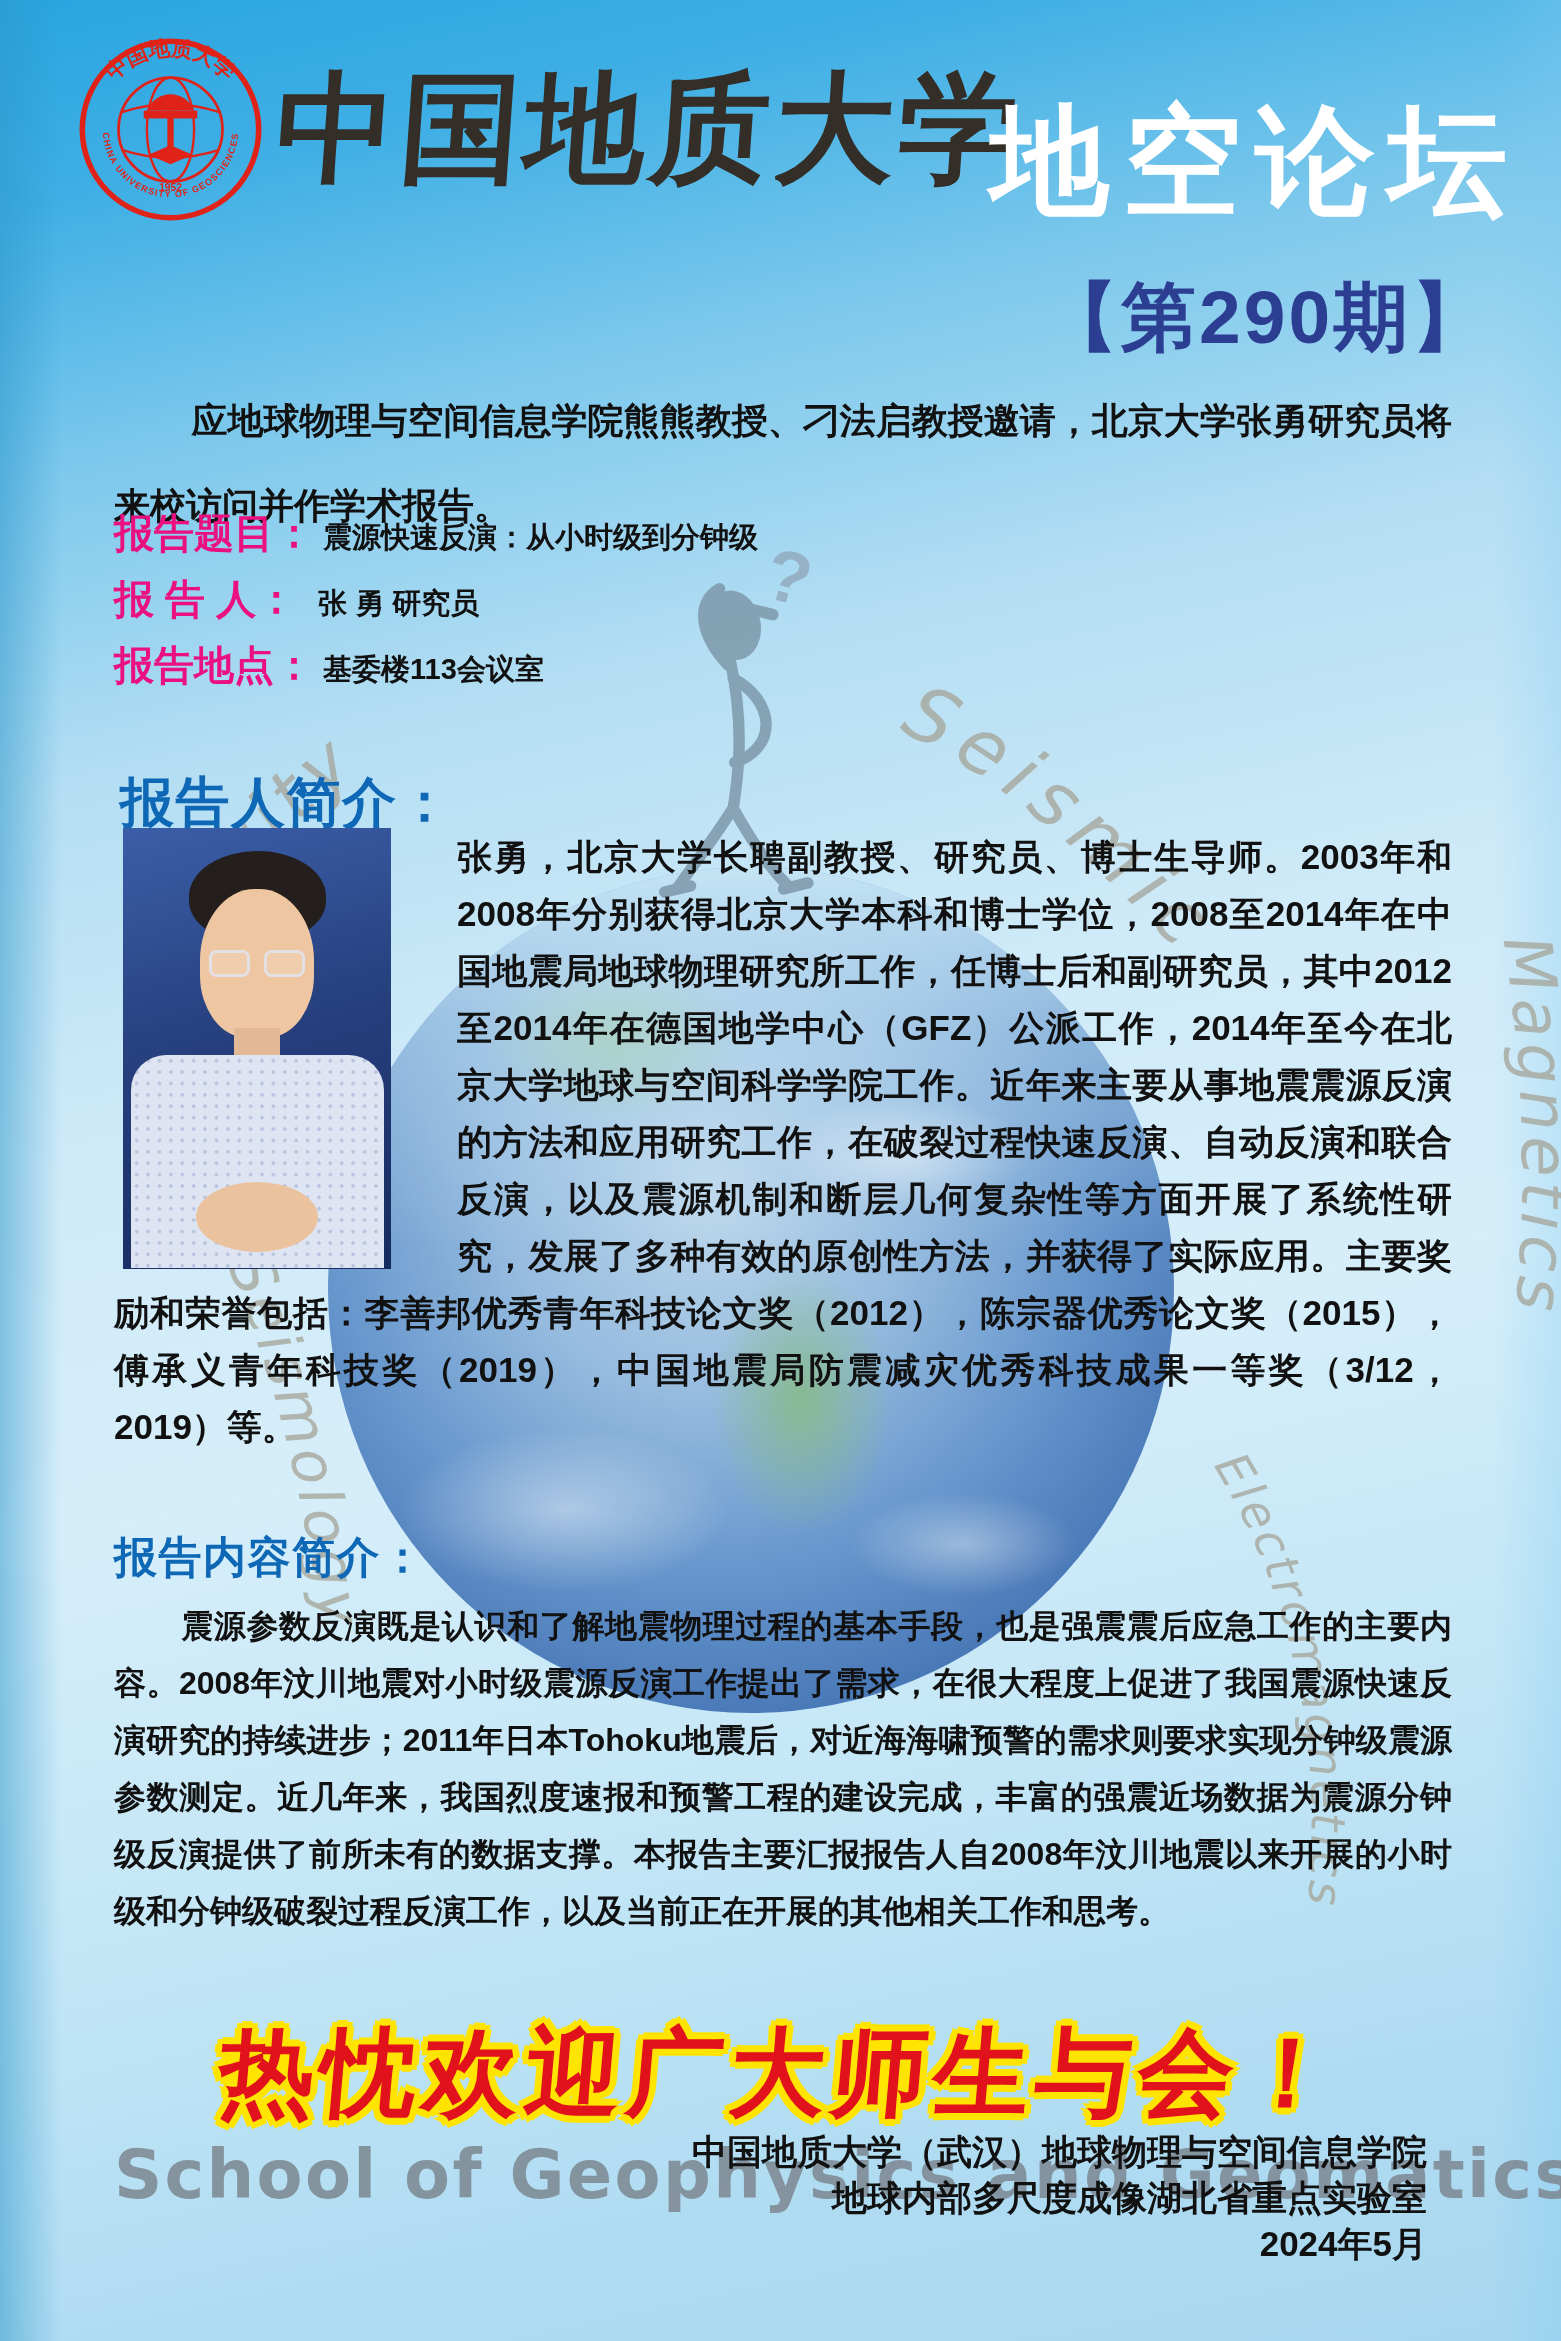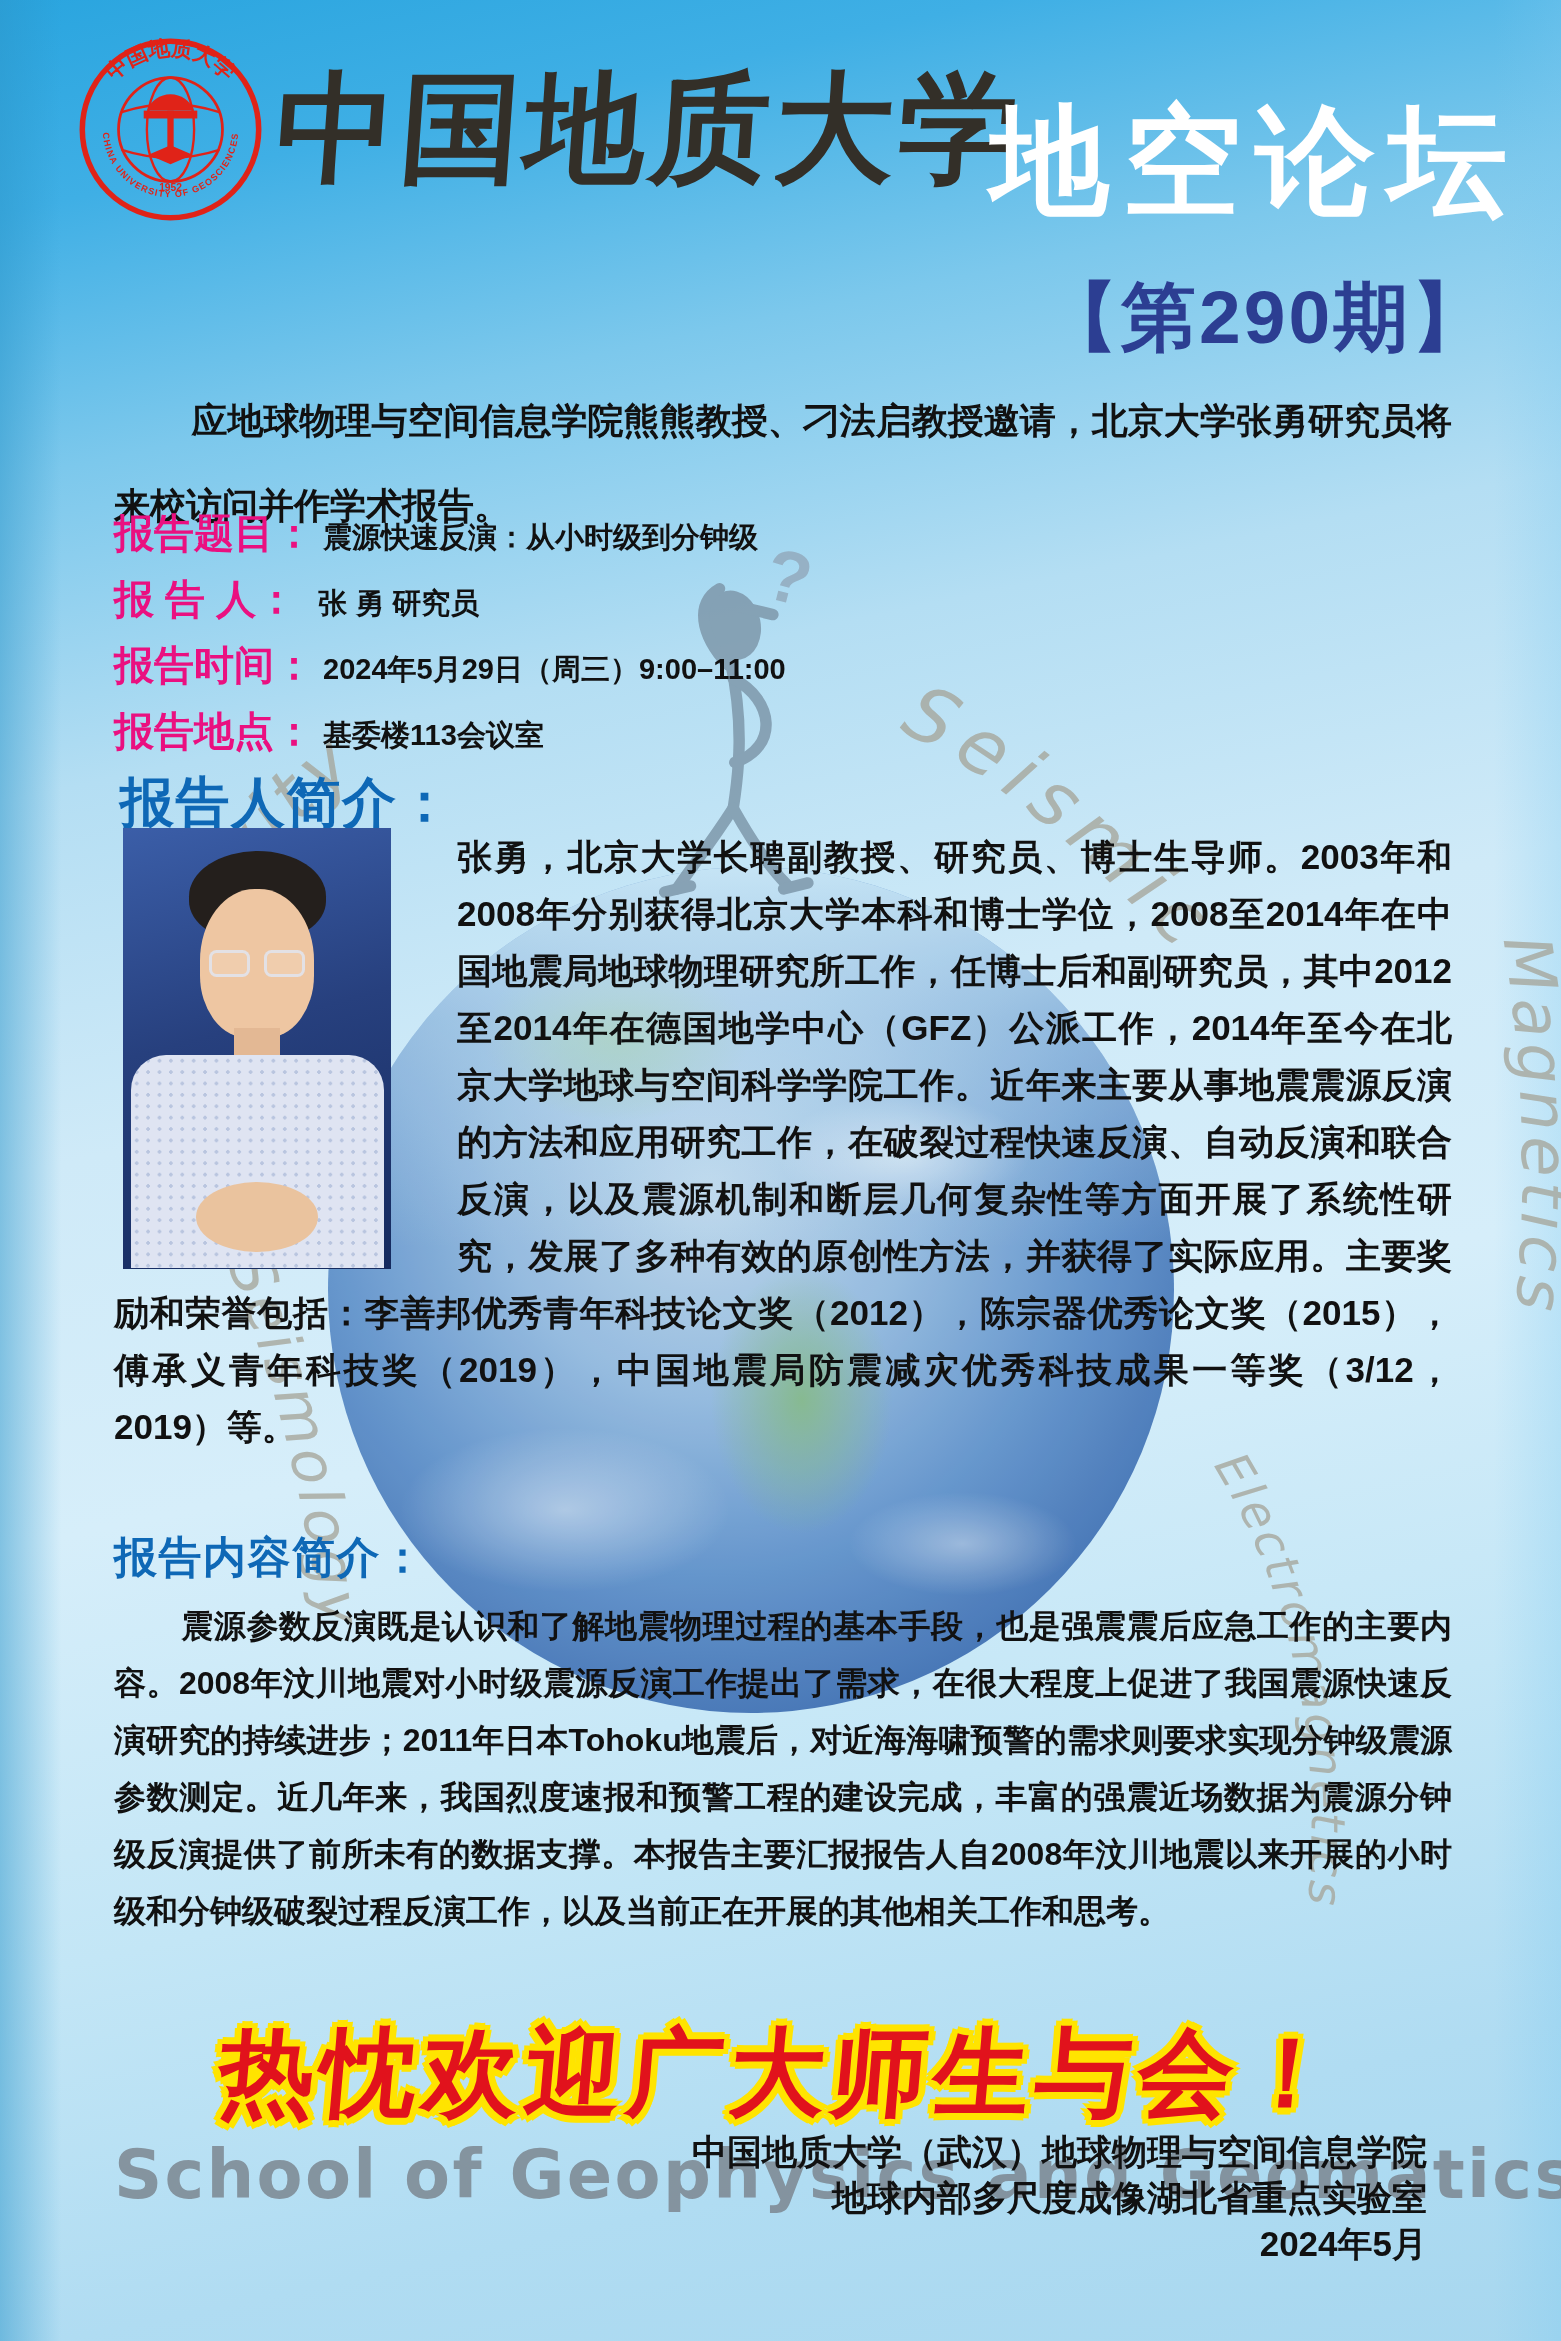--- a/index.html
+++ b/index.html
@@ -198,24 +198,20 @@
 <div class="details">
   <div class="detail-row">
     <span class="detail-label">报告题目：</span>
     <span class="detail-value">震源快速反演：从小时级到分钟级</span>
   </div>
   <div class="detail-row">
     <span class="detail-label">报 告 人：</span>
     <span class="detail-value">张 勇 研究员</span>
   </div>
   <div class="detail-row">
-    <span class="detail-label">报告时间：</span>
-    <span class="detail-value">2024年5月29日（周三）9:00–11:00</span>
-  </div>
-  <div class="detail-row">
     <span class="detail-label">报告地点：</span>
     <span class="detail-value">基委楼113会议室</span>
   </div>
 </div>
 
 <div class="speaker-heading">报告人简介：</div>
 <div class="speaker-section">
   <div class="photo">
     <div class="hair"></div>
     <div class="face"></div>

